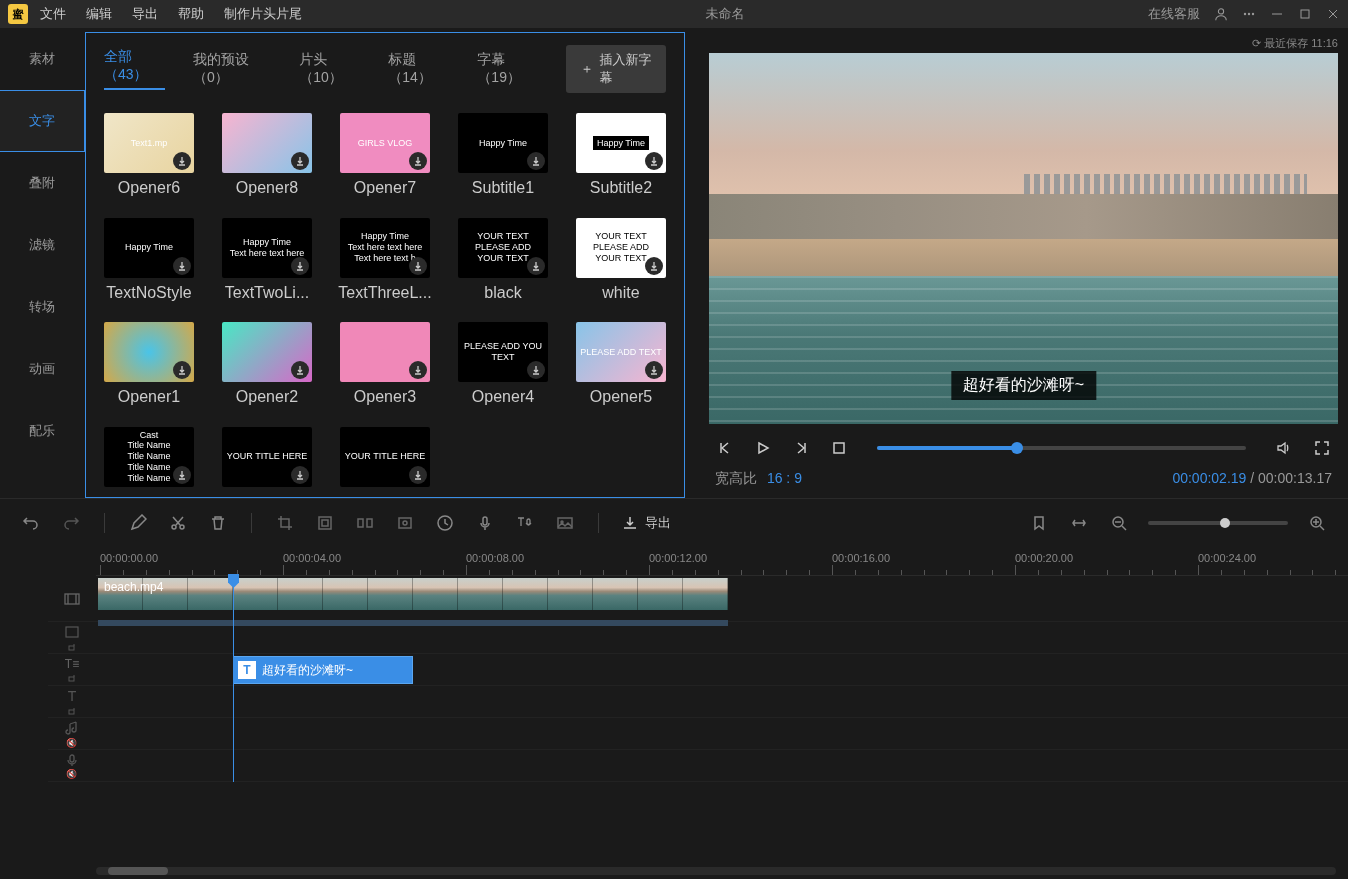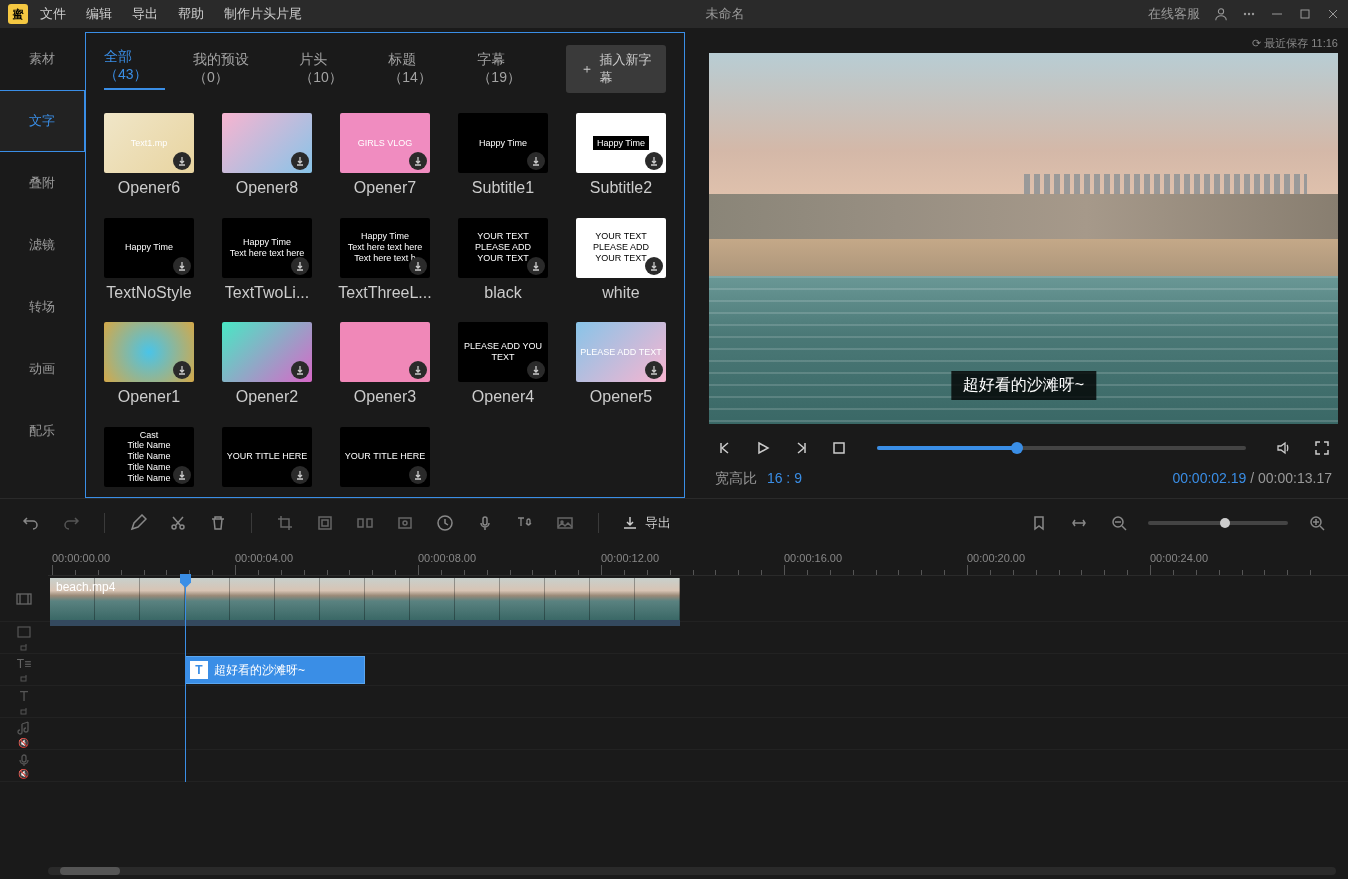--- a/index.html
+++ b/index.html
@@ -65,32 +65,32 @@
 
 .toolbar { height: 48px; background: #1a1a1a; border-top: 1px solid #2a2a2a; display: flex; align-items: center; padding: 0 20px; gap: 18px; }
 .tb-icon { width: 22px; height: 22px; display: flex; align-items: center; justify-content: center; color: #888; cursor: pointer; }
 .tb-sep { width: 1px; height: 20px; background: #3a3a3a; margin: 0 4px; }
 .tb-export { display: flex; align-items: center; gap: 6px; color: #ccc; cursor: pointer; }
 .tb-right { margin-left: auto; display: flex; align-items: center; gap: 18px; }
 .zoom-slider { width: 140px; height: 4px; background: #444; border-radius: 2px; position: relative; }
 .zoom-knob { position: absolute; left: 55%; top: 50%; transform: translate(-50%,-50%); width: 10px; height: 10px; background: #ccc; border-radius: 50%; }
 
 
-.timeline { flex: 1; background: #1a1a1a; overflow: hidden; position: relative; }
+.timeline { flex: 1; background: #1a1a1a; overflow: hidden; position: relative; margin-left: 48px; }
 .ruler { height: 30px; display: flex; position: relative; margin-left: 48px; border-bottom: 1px solid #2a2a2a; }
 .ruler-mark { position: absolute; top: 6px; font-size: 11px; color: #888; }
 .ruler-tick { position: absolute; bottom: 0; width: 1px; height: 6px; background: #555; }
 
 .track-area { position: relative; }
 .track { height: 46px; border-bottom: 1px solid #222; display: flex; align-items: center; position: relative; }
 .track.thin { height: 32px; }
 .track-head { width: 48px; height: 100%; display: flex; flex-direction: column; align-items: center; justify-content: center; gap: 2px; color: #666; font-size: 14px; }
 .track-body { flex: 1; height: 100%; position: relative; }
 
-.video-clip { position: absolute; left: 2px; top: 2px; height: 42px; width: 630px; background: #3a5464; display: flex; overflow: hidden; }
+.video-clip { position: absolute; left: 2px; top: 2px; height: 32px; width: 630px; background: #3a5464; display: flex; overflow: hidden; }
 .clip-frame { flex: 1; background: linear-gradient(to bottom, #c8d0cc 0%, #d8c4b4 30%, #9a8a78 42%, #5a8280 55%, #3a6866 100%); border-right: 1px solid rgba(0,0,0,0.3); }
 .clip-label { position: absolute; top: 2px; left: 6px; font-size: 12px; color: #fff; z-index: 2; }
 .clip-underline { position: absolute; left: 2px; top: 44px; height: 6px; width: 630px; background: #34495e; }
 
 .text-clip { position: absolute; left: 137px; top: 2px; height: 28px; width: 180px; background: #3a8ee6; border: 1px solid #5aa6f0; display: flex; align-items: center; padding: 0 4px; gap: 6px; font-size: 12px; color: #fff; }
 .text-clip-icon { width: 18px; height: 18px; background: #fff; color: #3a8ee6; display: flex; align-items: center; justify-content: center; font-weight: bold; font-size: 12px; }
 
 .playhead { position: absolute; left: 185px; top: 0; bottom: 0; width: 1px; background: #3a8ee6; z-index: 10; }
 .playhead-head { position: absolute; top: -2px; left: -5px; width: 11px; height: 14px; background: #3a8ee6; clip-path: polygon(0 0, 100% 0, 100% 60%, 50% 100%, 0 60%); }
 

